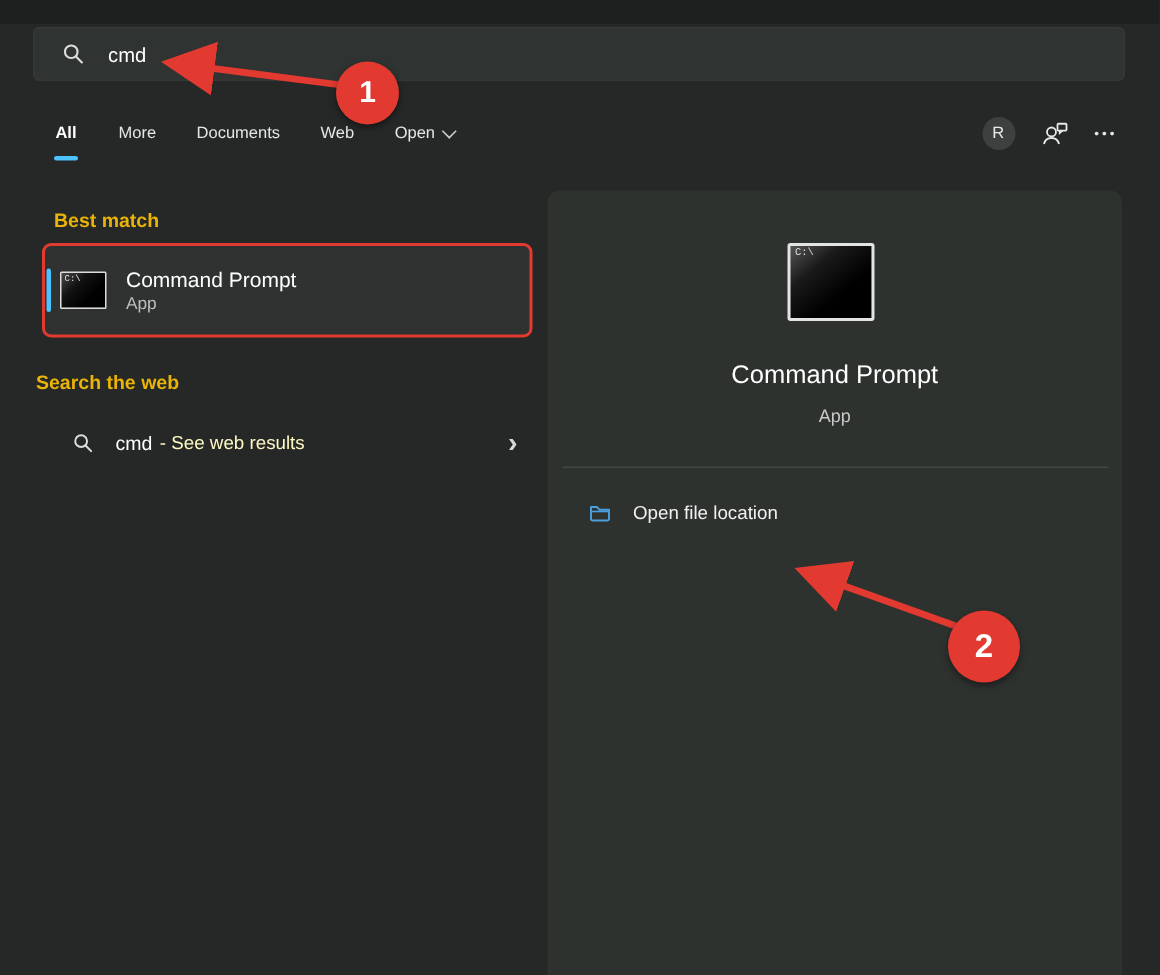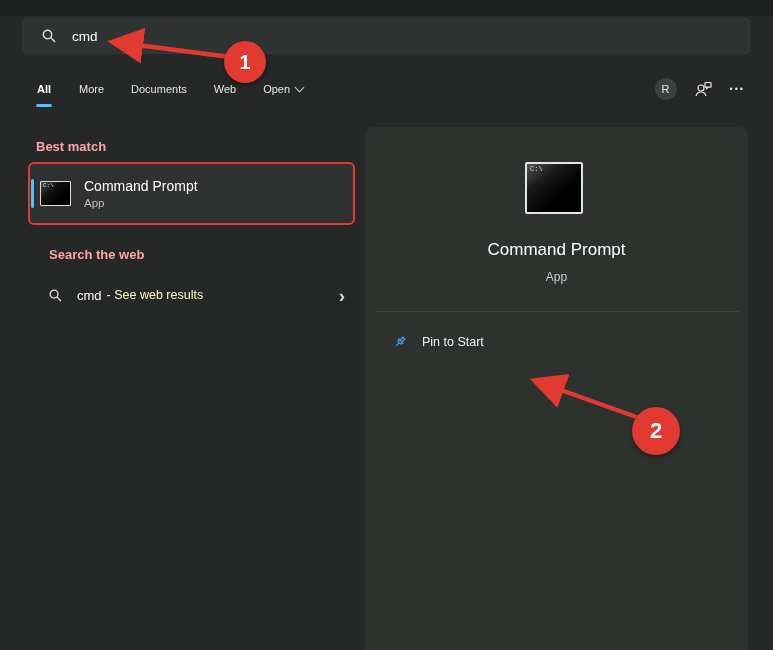--- a/index.html
+++ b/index.html
@@ -42,21 +42,21 @@
   
   .header-icons{right:28px;top:78px;display:flex;align-items:center;gap:17px;}
   .avatar{
     width:22px;height:22px;border-radius:50%;background:#3d403e;
     display:flex;align-items:center;justify-content:center;
     font-size:11px;color:#e8e8e8;cursor:pointer;
   }
   .dots{color:#e8e8e8;font-size:9px;letter-spacing:2px;cursor:pointer;line-height:22px;}
 
   
-  .section-title{font-size:13px;font-weight:bold;color:#fca5a5;}
+  .section-title{font-size:13px;font-weight:bold;color:#eab308;}
 
   
   .card{
     left:28px;top:162px;width:327px;height:63px;box-sizing:border-box;
     background:#2f3230;border:2px solid #e23a30;border-radius:6px;
     display:flex;align-items:center;cursor:pointer;
   }
   .sel-pill{position:absolute;left:1px;top:15px;width:3px;height:29px;border-radius:2px;background:#4cc2ff;}
   .cmd-icon-sm{
     width:31px;height:25px;margin-left:10px;box-sizing:border-box;
@@ -159,48 +159,45 @@
 
 <div class="abs card">
   <div class="sel-pill"></div>
   <div class="cmd-icon-sm">C:\</div>
   <div class="card-text">
     <div class="card-title">Command Prompt</div>
     <div class="card-sub">App</div>
   </div>
 </div>
 
-<div class="abs section-title" style="left:49px;top:247px;">Search the web</div>
+<div class="abs section-title" style="left:24px;top:247px;">Search the web</div>
 
 <div class="abs web-row">
   <svg width="15" height="15" viewBox="0 0 16 16">
     <circle cx="6.5" cy="6.5" r="4.2" fill="none" stroke="#dddddd" stroke-width="1.4"></circle>
     <line x1="9.8" y1="9.8" x2="13.6" y2="13.6" stroke="#dddddd" stroke-width="1.4" stroke-linecap="round"></line>
   </svg>
   <span class="web-text">cmd</span>
   <span class="web-suffix">- See web results</span>
   <span class="chev-right">›</span>
 </div>
 
 <div class="abs panel">
   <div class="cmd-icon-lg">C:\</div>
   <div class="panel-name">Command Prompt</div>
   <div class="panel-type">App</div>
   <div class="divider"></div>
 
   <div class="actions">
     <div class="action-row">
       <svg width="16" height="16" viewBox="0 0 16 16">
-        <g transform="rotate(45 8 8)" fill="none" stroke="#4ba0e0" stroke-width="1.2" stroke-linejoin="round">
-          <path d="M6 2.5h4M6.8 2.5v4.2M9.2 2.5v4.2"></path>
-          <path d="M5 6.7h6l-1 2.2H6z"></path>
-          <path d="M8 8.9v4.6"></path>
-        </g>
+        <path d="M2 4h4l1.5 1.8H14V12a1 1 0 0 1-1 1H3a1 1 0 0 1-1-1z" fill="none" stroke="#4ba0e0" stroke-width="1.3" stroke-linejoin="round"></path>
+        <path d="M2 7h12" stroke="#4ba0e0" stroke-width="1.1"></path>
       </svg>
-      <span class="a-lbl">Pin to Start</span>
+      <span class="a-lbl">Open file location</span>
     </div>
   </div>
 </div>
 
 <svg class="abs annot-svg" width="773" height="650" viewBox="0 0 773 650">
   <defs>
     <marker id="ah" markerWidth="8" markerHeight="8" refX="6.5" refY="4" orient="auto">
       <path d="M0 0 L8 4 L0 8 z" fill="#e23a30"></path>
     </marker>
   </defs>

